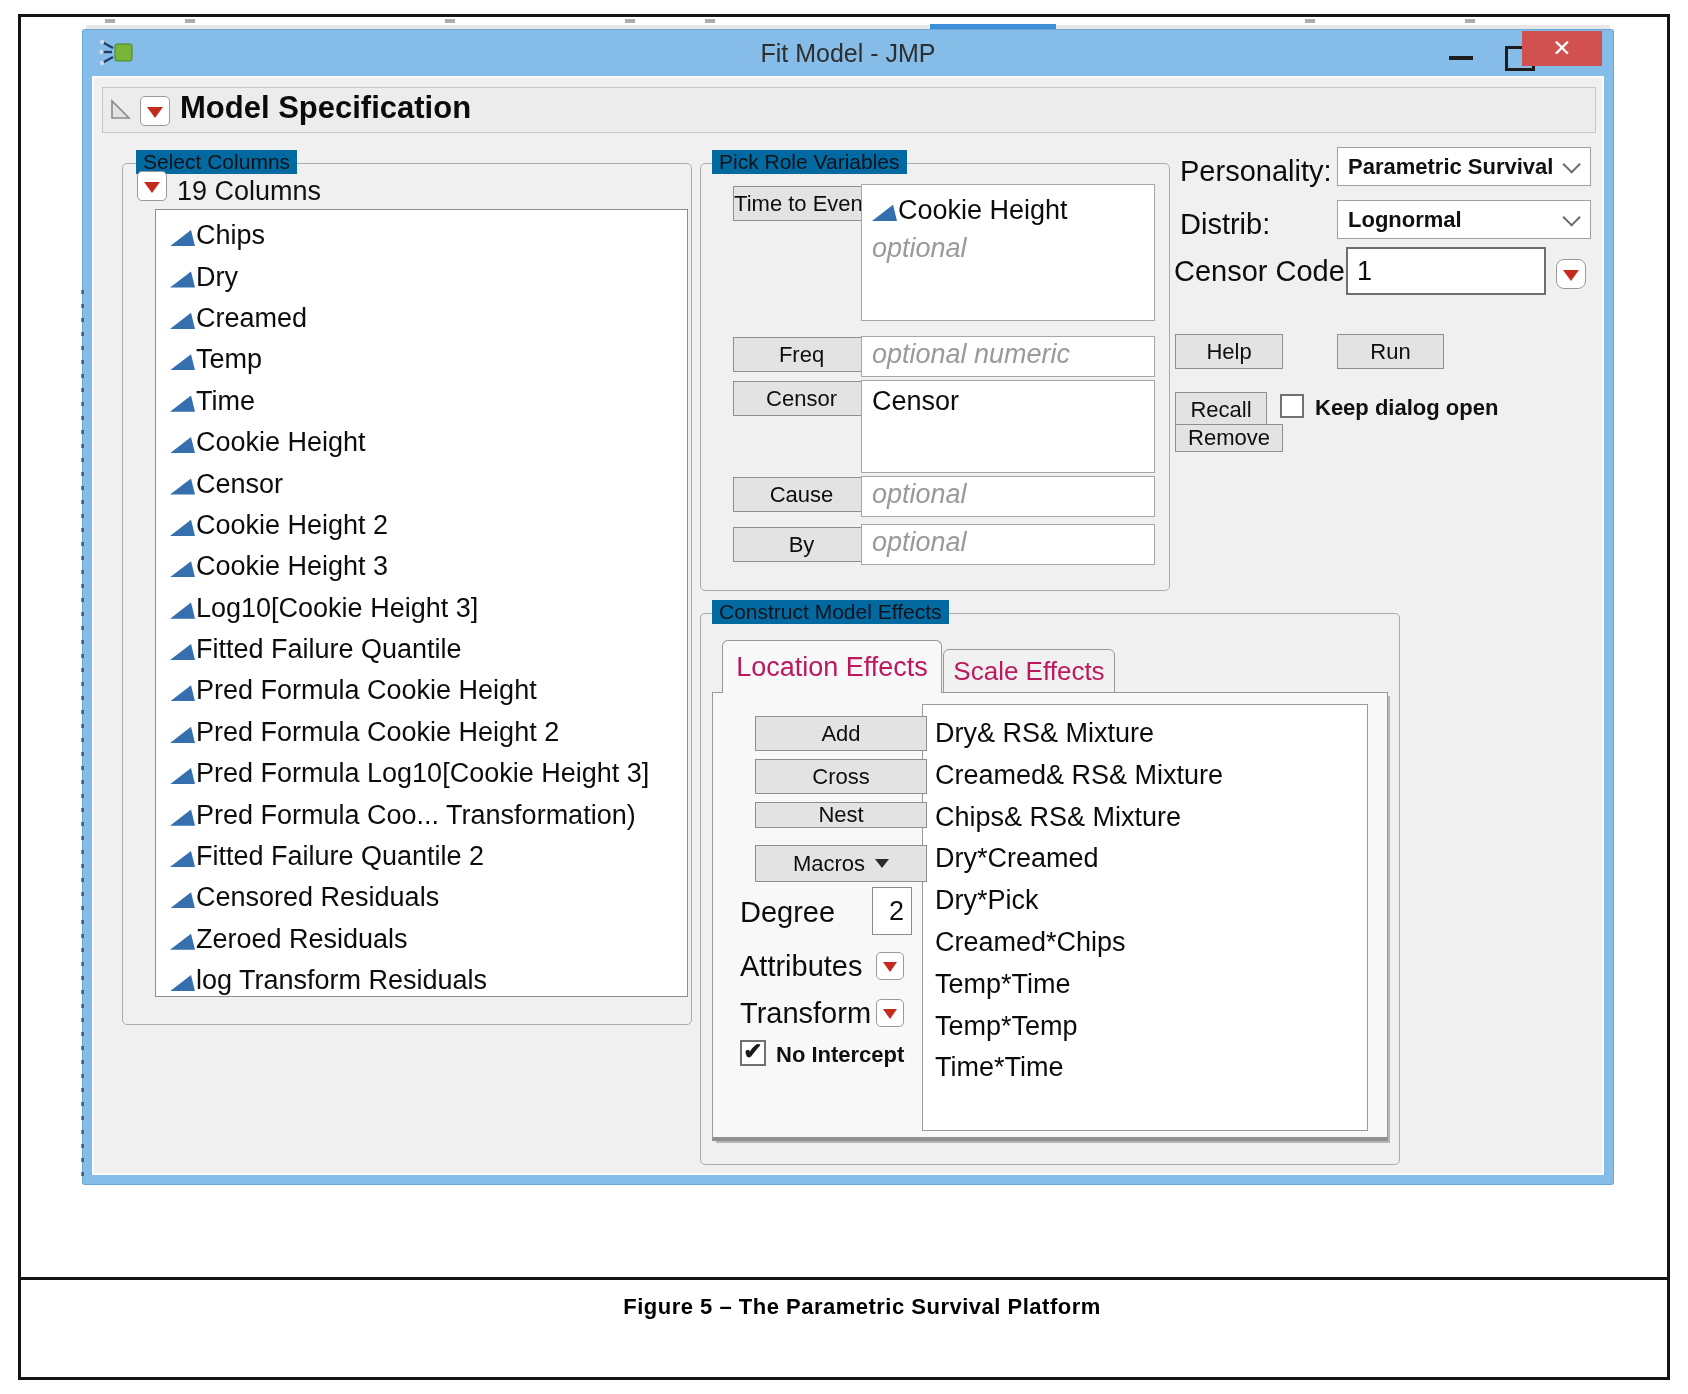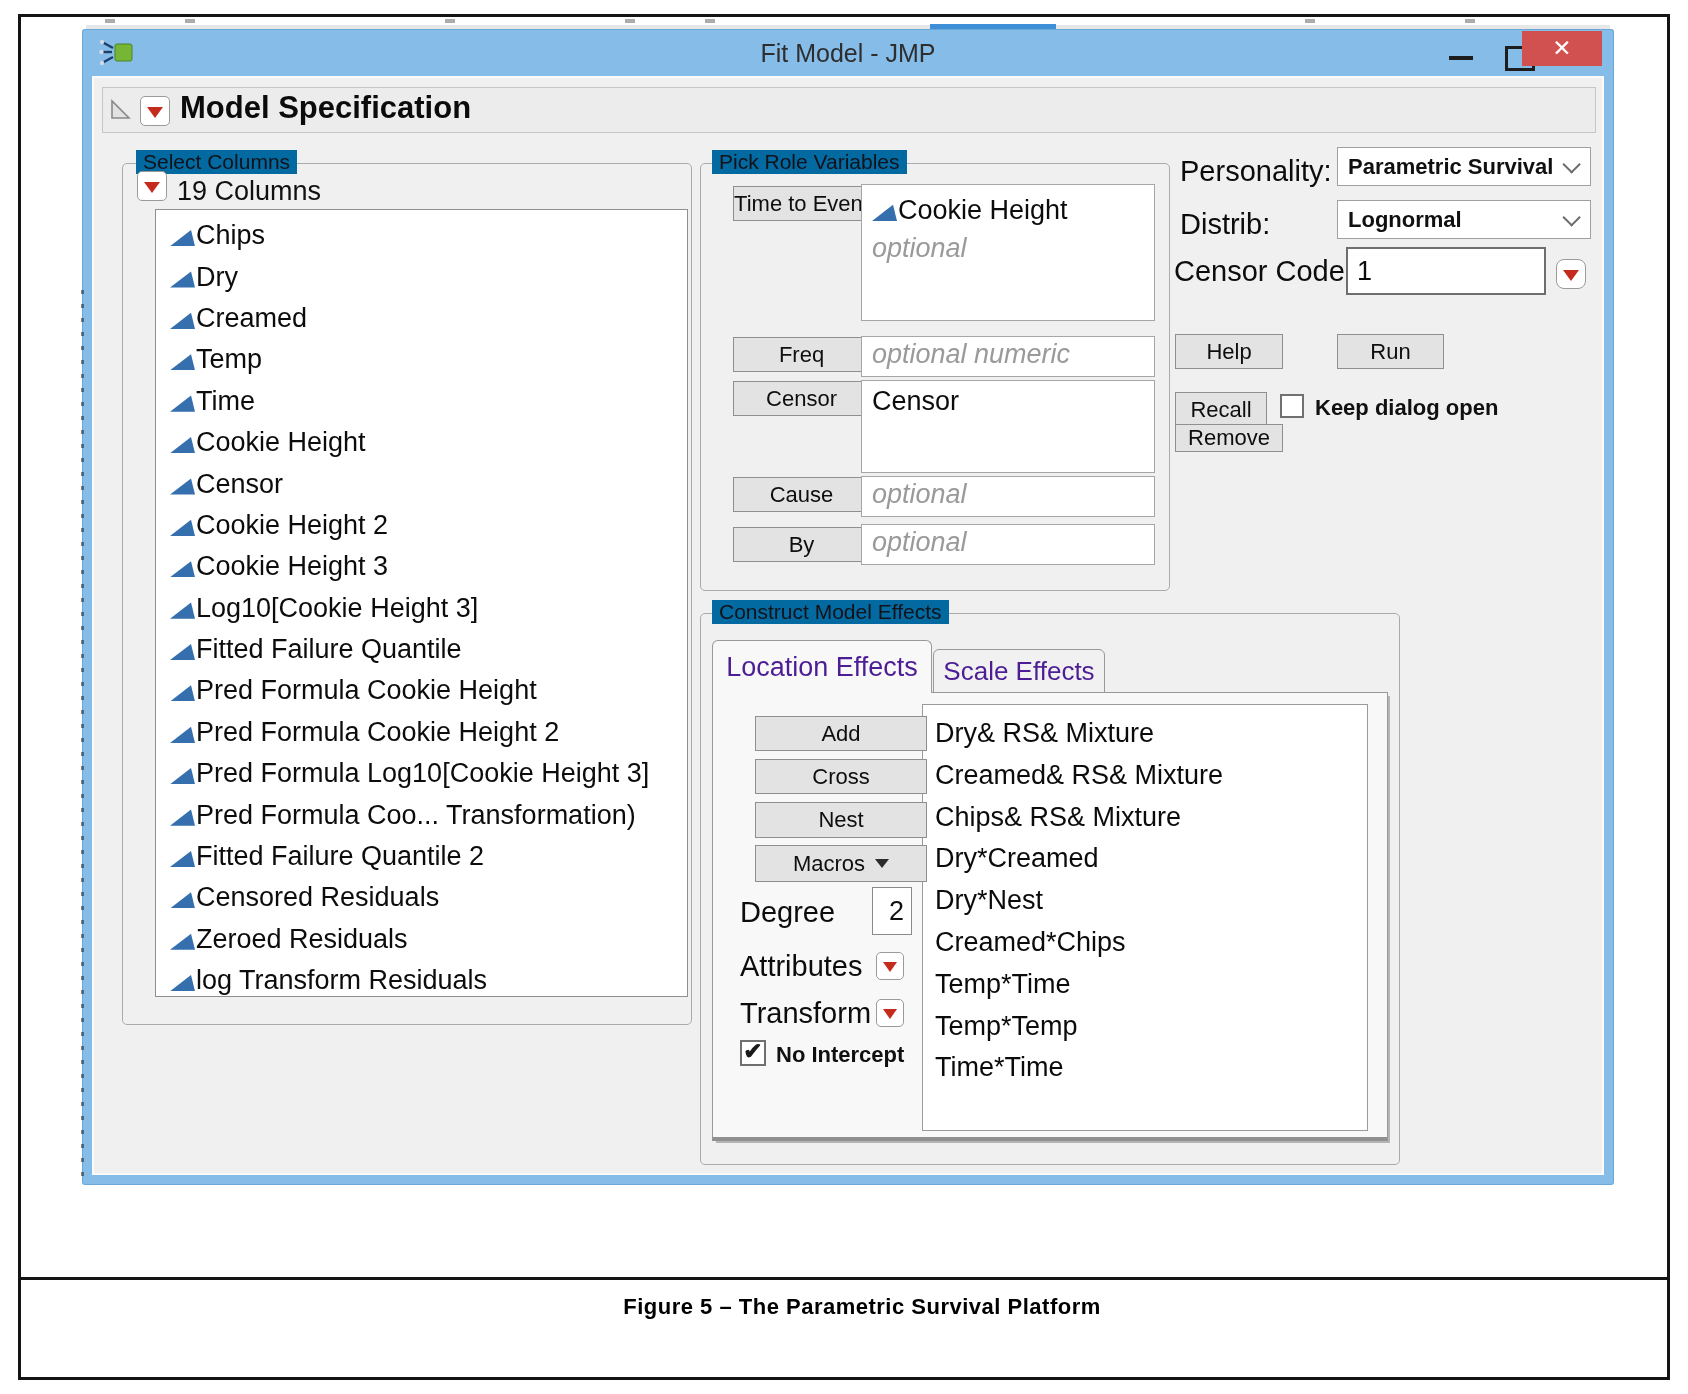--- a/index.html
+++ b/index.html
@@ -71,21 +71,21 @@
   .chev{width:11px;height:11px;border-right:2px solid #6b6b6b;border-bottom:2px solid #6b6b6b;
     transform:rotate(45deg) translateY(-3px);margin-right:14px;flex:none;}
 
   .textfield{background:#fff;border:2px solid #6e6e6e;display:flex;align-items:center;
     font-size:27px;color:#0c0c0c;padding-left:9px;}
 
   .checkbox{background:#fff;border:2px solid #707070;display:flex;align-items:center;justify-content:center;cursor:pointer;}
   .checkbox .mark{font-size:23px;font-weight:700;color:#1a1a1a;transform:translateY(-2px);}
 
   .tab{border:1px solid #999;border-radius:6px 6px 0 0;display:flex;align-items:center;justify-content:center;
-    font-size:27px;color:#4c1d95;cursor:pointer;}
+    font-size:27px;color:#be185d;cursor:pointer;margin-left:10px;}
   .tab.active{background:#f8f8f8;border-bottom:none;z-index:23;}
   .tab.inactive{background:#f1f1f1;font-size:26px;z-index:21;}
   .tab-panel{background:#f8f8f8;border:1px solid #999;border-bottom:4px solid #909090;z-index:22;
     box-shadow:3px 3px 0 -1px #b5b5b5;}
 
   .effects-list{background:#fff;border:1px solid #9a9a9a;padding:8px 0 0 12px;z-index:24;}
   .effect-item{font-size:27px;line-height:41.8px;color:#0b0b0b;cursor:default;white-space:nowrap;}
 
   .macros-caret{width:0;height:0;border-left:7px solid transparent;border-right:7px solid transparent;
     border-top:9px solid #2b2b2b;margin-left:10px;}
@@ -305,21 +305,21 @@
 
 <div class="abs ui group-box" style="left:700px;top:613px;width:700px;height:552px"></div>
 <span class="abs ui group-label" style="left:712px;top:600px">Construct Model Effects</span>
 
 <div class="abs ui tab inactive" style="left:933px;top:649px;width:172px;height:44px">Scale Effects</div>
 <div class="abs ui tab-panel" style="left:712px;top:692px;width:676px;height:449px"></div>
 <div class="abs ui tab active" style="left:712px;top:640px;width:220px;height:53px">Location Effects</div>
 
 <div class="abs ui jbtn" style="left:738px;top:716px;width:172px;height:35px;z-index:25">Add</div>
 <div class="abs ui jbtn" style="left:738px;top:759px;width:172px;height:35px;z-index:25">Cross</div>
-<div class="abs ui jbtn" style="left:738px;top:802px;width:172px;height:36px;z-index:25">Nest</div>
+<div class="abs ui jbtn" style="left:738px;top:802px;width:172px;height:26px;z-index:25">Nest</div>
 <div class="abs ui jbtn" style="left:738px;top:845px;width:172px;height:37px;z-index:25">
   <span>Macros</span>
   <span class="macros-caret"></span>
 </div>
 
 <span class="abs ui biglabel" style="left:740px;top:896px;z-index:25">Degree</span>
 <div class="abs ui" style="left:872px;top:887px;width:40px;height:48px;background:#fff;border:1px solid #8a8a8a;display:flex;align-items:center;justify-content:flex-end;padding-right:7px;font-size:27px;z-index:25;box-sizing:border-box">2</div>
 
 <span class="abs ui biglabel" style="left:740px;top:950px;z-index:25">Attributes</span>
 <div class="abs ui red-tri-btn small" style="left:876px;top:952px;z-index:25">
@@ -339,21 +339,21 @@
 <div class="abs ui effects-list" style="left:922px;top:704px;width:446px;height:427px">
 
     <div class="effect-item">Dry&amp; RS&amp; Mixture</div>
 
     <div class="effect-item">Creamed&amp; RS&amp; Mixture</div>
 
     <div class="effect-item">Chips&amp; RS&amp; Mixture</div>
 
     <div class="effect-item">Dry*Creamed</div>
 
-    <div class="effect-item">Dry*Nest</div>
+    <div class="effect-item">Dry*Pick</div>
 
     <div class="effect-item">Creamed*Chips</div>
 
     <div class="effect-item">Temp*Time</div>
 
     <div class="effect-item">Temp*Temp</div>
 
     <div class="effect-item">Time*Time</div>
   </div>
 

